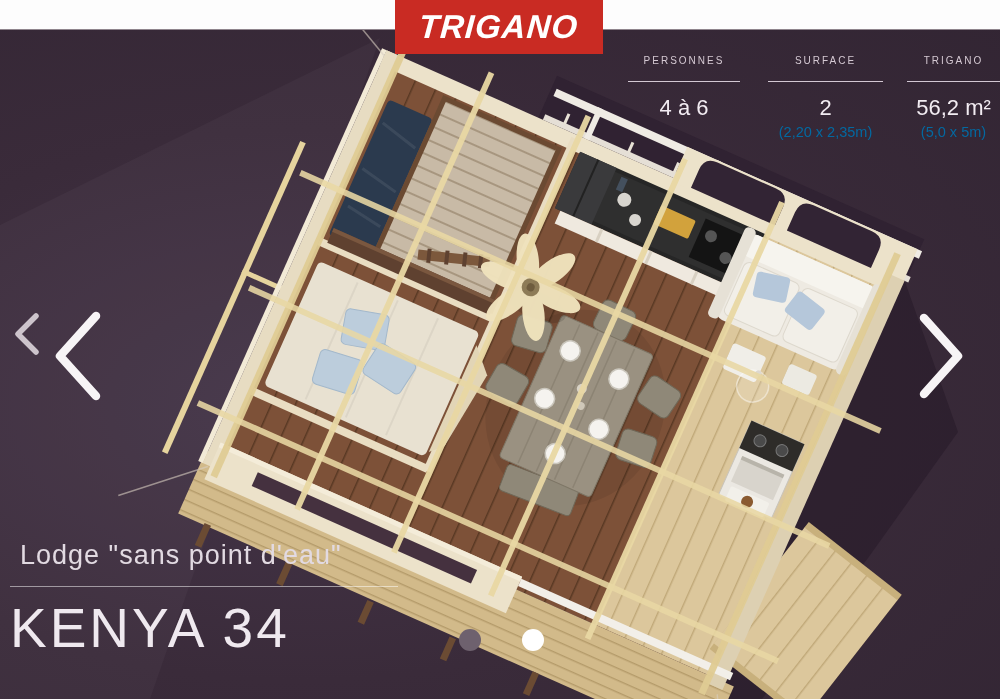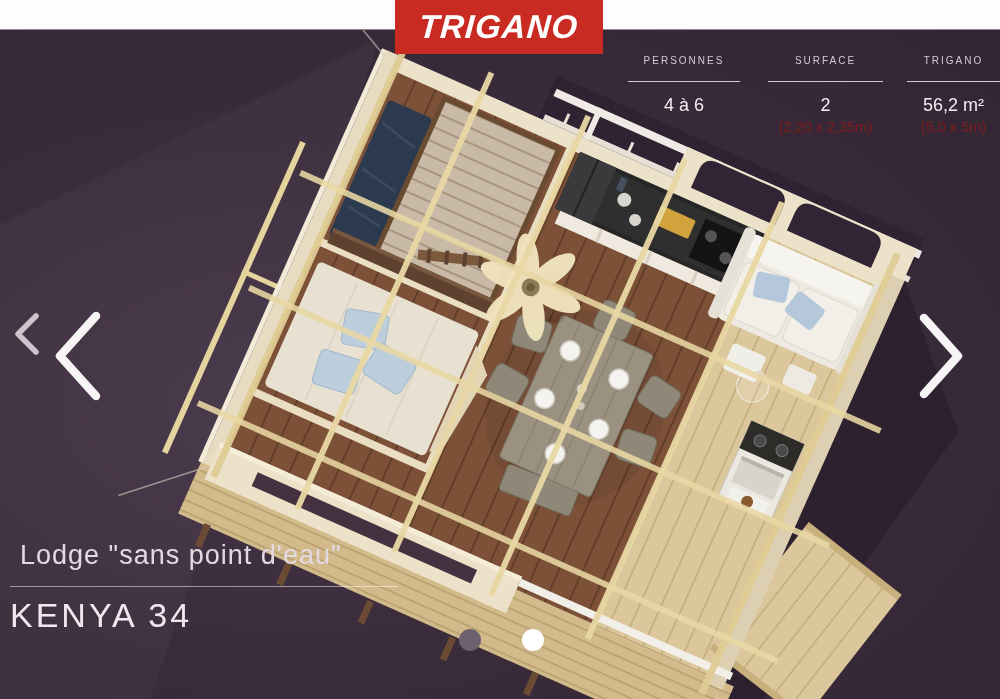--- a/index.html
+++ b/index.html
@@ -12,33 +12,33 @@
   
   .top-strip{position:absolute;left:0;top:0;width:1000px;height:29px;background:#fdfdfd;border-bottom:1px solid #8f858d;z-index:5;}
   .logo{position:absolute;left:395px;top:0;width:208px;height:54px;background:#c92b23;z-index:6;
         display:flex;align-items:center;justify-content:center;}
   .logo span{color:#fff;font-weight:800;font-style:italic;font-size:33px;letter-spacing:1px;transform:skewX(-4deg);}
   
   .specs{position:absolute;top:42px;left:0;width:1000px;z-index:6;color:#d5c9d3;}
   .spec-col{position:absolute;top:13px;text-align:center;}
   .spec-col .lbl{font-size:10px;letter-spacing:2px;color:#d5c9d3;white-space:nowrap;}
   .spec-col .rule{height:1px;background:rgba(238,228,238,.85);margin-top:15px;}
-  .spec-col .val{font-size:18px;font-weight:500;color:#f2ecf2;margin-top:13px;white-space:nowrap;}
-  .spec-col .sub{font-size:14.5px;color:#7f1d1d;margin-top:3px;white-space:nowrap;}
+  .spec-col .val{font-size:22px;font-weight:500;color:#f2ecf2;margin-top:13px;white-space:nowrap;}
+  .spec-col .sub{font-size:14.5px;color:#0369a1;margin-top:3px;white-space:nowrap;}
   .col-1{left:628px;width:112px;}
   .col-2{left:768px;width:115px;}
   .col-3{left:907px;width:93px;}
   
   .nav{position:absolute;background:none;border:none;padding:0;cursor:pointer;z-index:7;}
   .nav svg{display:block;}
   
   .caption{position:absolute;left:0;top:540px;z-index:6;color:#e6dee6;}
   .caption .subtitle{position:absolute;left:20px;top:0;font-size:27px;font-weight:300;letter-spacing:1px;white-space:nowrap;color:#e2dae2;}
   .caption .rule{position:absolute;left:10px;top:46px;width:388px;height:1px;background:rgba(255,255,255,.5);}
-  .caption .title{position:absolute;left:10px;top:56px;font-size:34px;font-weight:300;letter-spacing:3px;white-space:nowrap;color:#efe9ef;}
+  .caption .title{position:absolute;left:10px;top:56px;font-size:55px;font-weight:300;letter-spacing:3px;white-space:nowrap;color:#efe9ef;}
   
   .dots{position:absolute;left:0;top:0;z-index:7;}
   .dot{position:absolute;width:22px;height:22px;border-radius:50%;top:629px;}
   .dot.inactive{background:#6e616e;}
   .dot.active{background:#ffffff;}
   .dot-0{left:459px;} .dot-1{left:522px;}
 </style>
 </head>
 <body>
 

